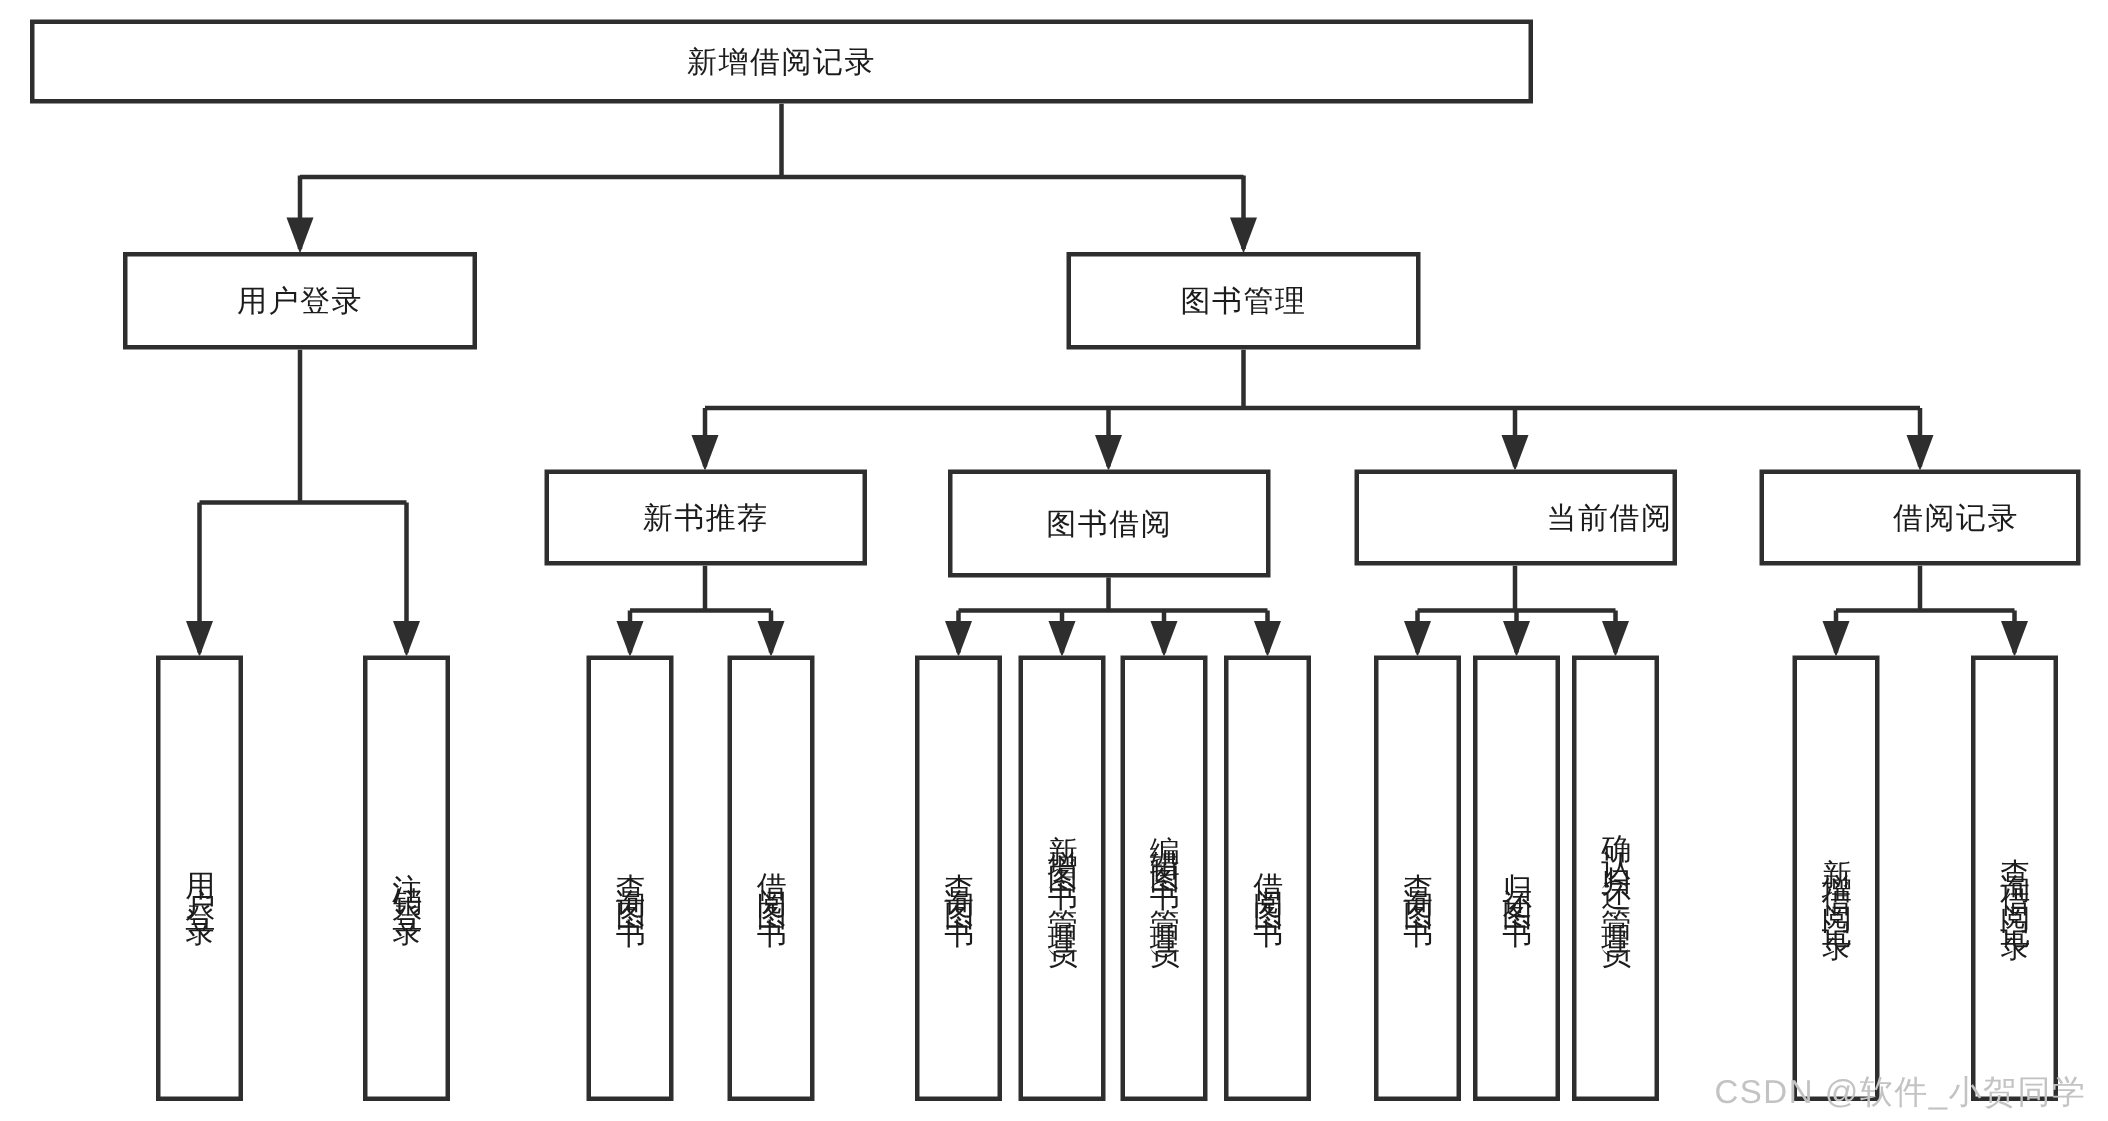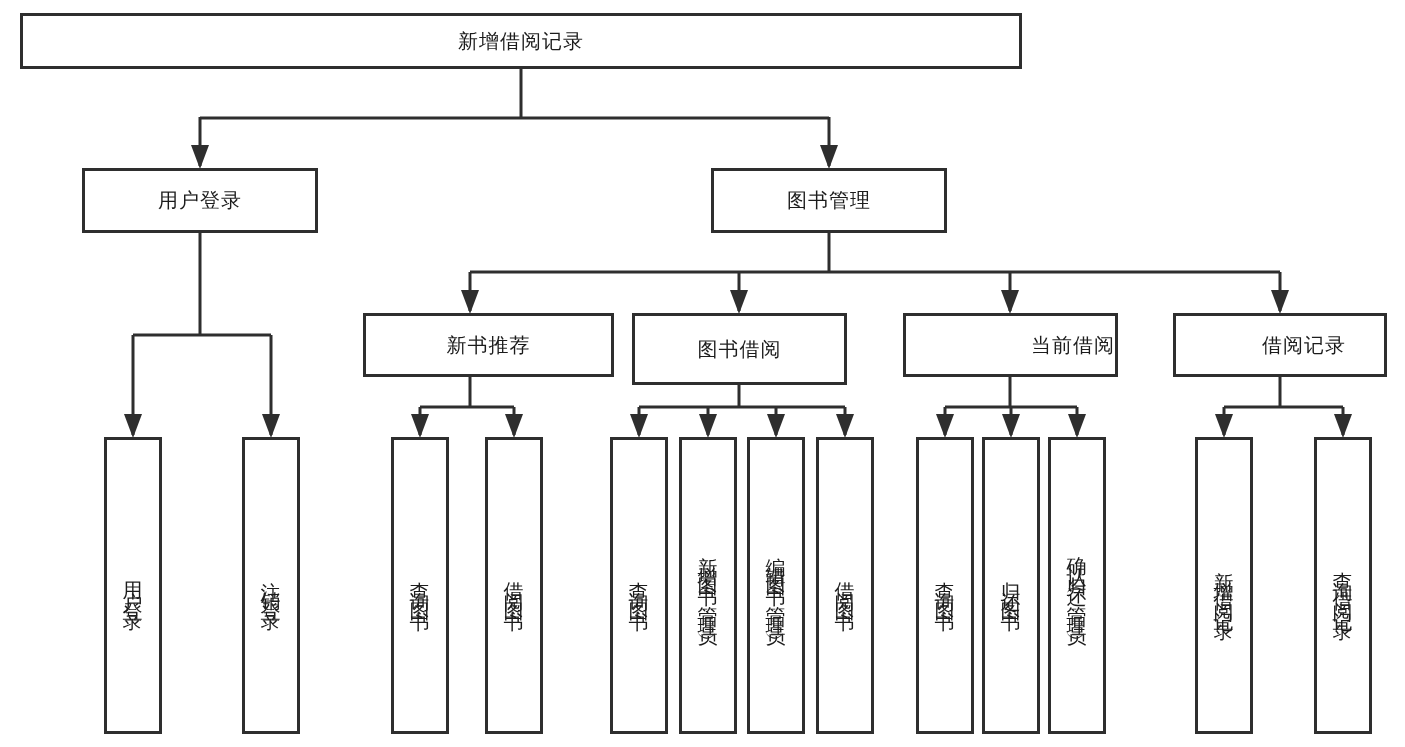--- a/index.html
+++ b/index.html
@@ -74,21 +74,21 @@
     <span>新增借阅记录</span>
   </div>
 
   <div class="node" style="left:82px; top:168px; width:236px; height:65px;">
     <span>用户登录</span>
   </div>
   <div class="node" style="left:711px; top:168px; width:236px; height:65px;">
     <span>图书管理</span>
   </div>
 
-  <div class="node" style="left:363px; top:313px; width:251px; height:64px;">
+  <div class="node" style="left:363px; top:313px; width:215px; height:64px;">
     <span>新书推荐</span>
   </div>
   <div class="node" style="left:632px; top:313px; width:215px; height:72px;">
     <span>图书借阅</span>
   </div>
   <div class="node" style="left:903px; top:313px; width:215px; height:64px;justify-content:flex-end;">
     <span>当前借阅</span>
   </div>
   <div class="node" style="left:1173px; top:313px; width:214px; height:64px;padding-left:48px;">
     <span>借阅记录</span>
@@ -131,14 +131,15 @@
     <span class="vtext">确认归还（管理员）</span>
   </div>
 
   <div class="node vnode" style="left:1195px; top:437px; width:58px; height:297px;">
     <span class="vtext">新增借阅记录</span>
   </div>
   <div class="node vnode" style="left:1314px; top:437px; width:58px; height:297px;">
     <span class="vtext">查询借阅记录</span>
   </div>
 
+  <div class="watermark">CSDN @软件_小贺同学</div>
 
 </div>
 
 </body></html>

